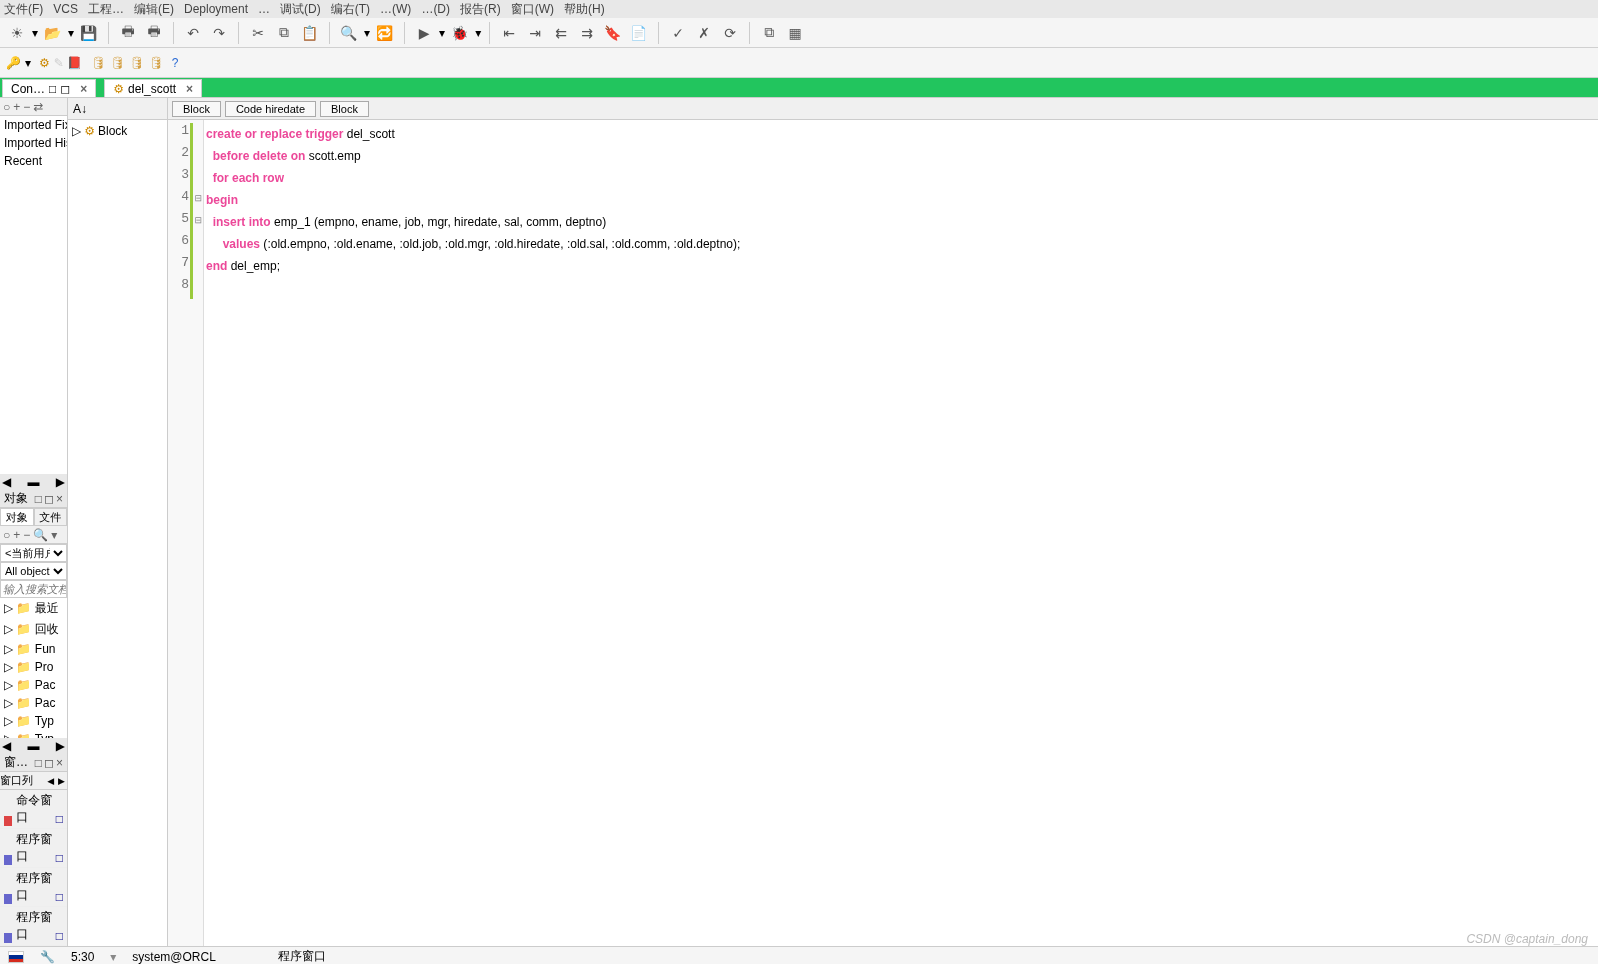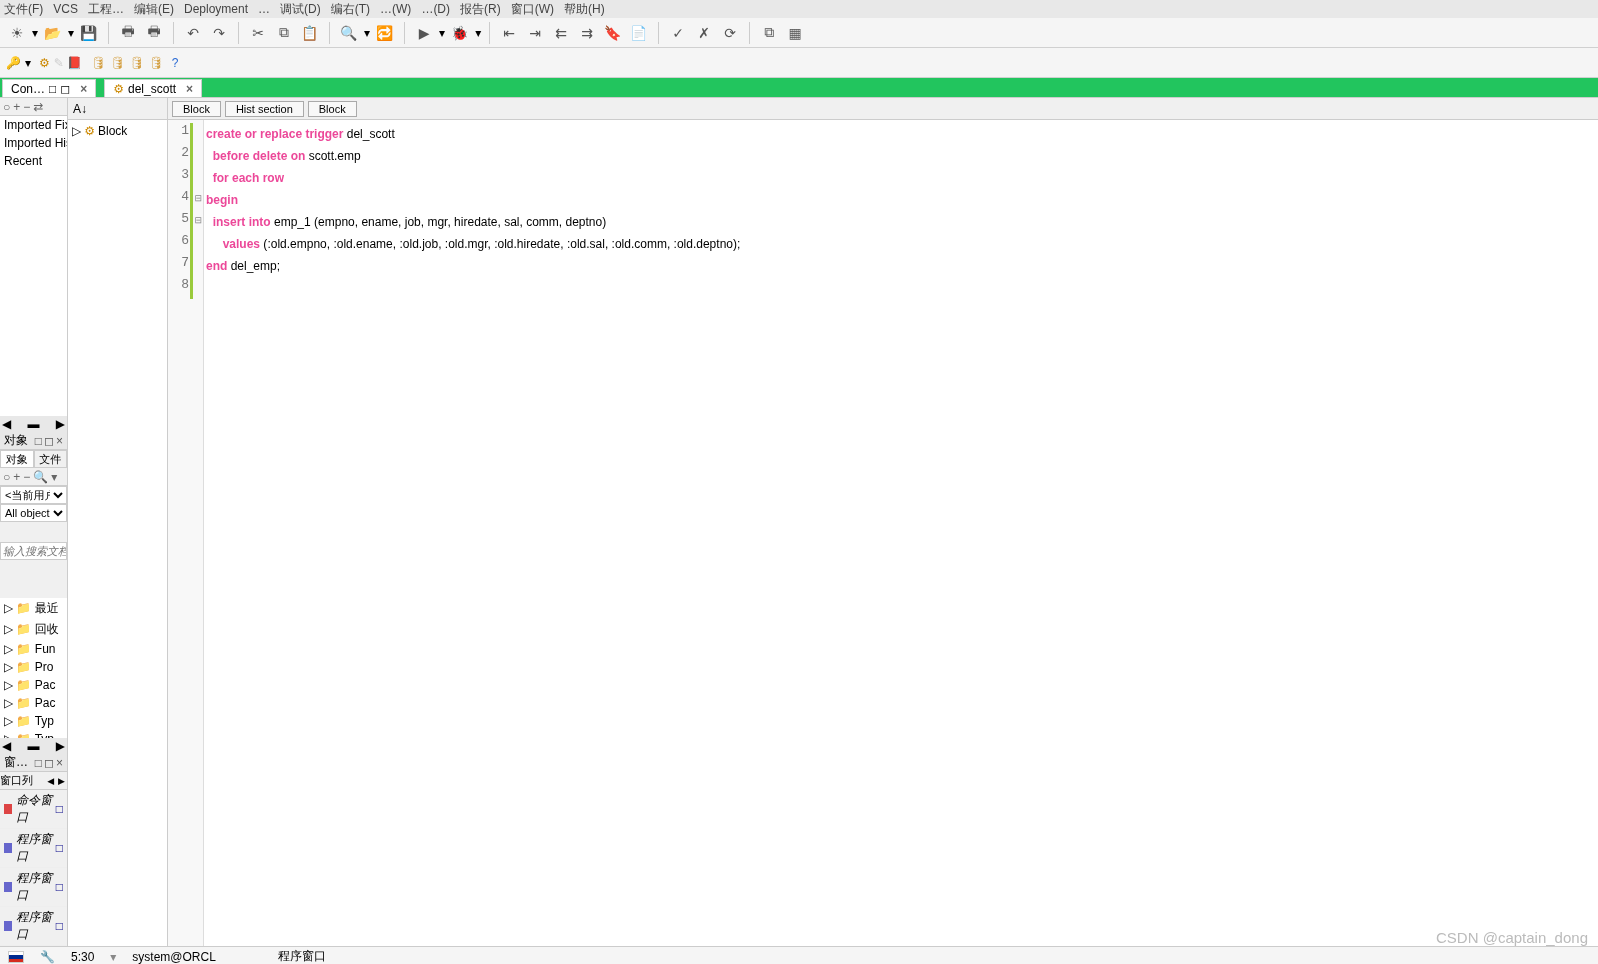--- a/index.html
+++ b/index.html
@@ -14,44 +14,44 @@
 .right-col { flex: 1; display: flex; flex-direction: column; background: #fff; }
 .tabbar { height: 20px; background: #22c55e; display: flex; align-items: flex-end; border-bottom: 1px solid #ccc; }
 .tab { height: 18px; padding: 0 8px; background: #fff; border: 1px solid #ccc; border-bottom: none; font-size: 11px; display: flex; align-items: center; gap: 4px; margin-left: 2px; }
 .tab .close { margin-left: 6px; font-weight: bold; color: #666; }
 .panel-hdr { height: 18px; background: #e8e8e8; border-bottom: 1px solid #ccc; display: flex; align-items: center; padding: 0 4px; font-size: 11px; justify-content: space-between; }
 .panel-hdr .icons { display: flex; gap: 2px; font-size: 10px; color: #555; }
 .tree { flex: 1; background: #fff; overflow: auto; font-size: 11px; }
 .tree-item { padding: 2px 4px; white-space: nowrap; overflow: hidden; cursor: pointer; }
 .folder-icon { color: #d4a043; }
 .combo { width: 100%; height: 18px; font-size: 11px; border: 1px solid #ccc; background: #fff; }
-.input-search { width: 100%; height: 18px; font-size: 11px; border: 1px solid #ccc; padding-left: 2px; font-style: italic; color: #999; margin-top: 20px; }
+.input-search { width: 100%; height: 18px; font-size: 11px; border: 1px solid #ccc; padding-left: 2px; font-style: italic; color: #999; }
 .obj-tabs { display: flex; }
 .obj-tabs .t { flex: 1; text-align: center; border: 1px solid #ccc; height: 18px; font-size: 11px; background: #f0f0f0; line-height: 16px; cursor: pointer; }
 .obj-tabs .t.active { background: #fff; }
 .scroller { height: 16px; background: #e8e8e8; display: flex; align-items: center; justify-content: space-between; padding: 0 2px; font-size: 9px; }
-.winlist .row { display: flex; align-items: center; padding: 2px 4px; font-size: 11px; border-bottom: 1px solid #eee; cursor: pointer; font-style: italic; }
+.winlist .row { display: flex; align-items: flex-end; padding: 2px 4px; font-size: 11px; border-bottom: 1px solid #eee; cursor: pointer; }
 .winlist .row .sq { width: 10px; height: 10px; margin-right: 4px; }
 .winlist .row .c { color: #008; margin-left: auto; }
 .editor-toolbar { height: 22px; background: #f0f0f0; display: flex; align-items: center; padding: 2px 4px; border-bottom: 1px solid #ccc; gap: 4px; }
 .editor-toolbar .ebtn { padding: 1px 10px; border: 1px solid #aaa; background: #f8f8f8; font-size: 11px; cursor: pointer; }
 .editor-toolbar .sort { width: 16px; height: 16px; display: flex; align-items: center; justify-content: center; }
 .code-area { flex: 1; display: flex; background: #fff; overflow: hidden; }
 .gutter { width: 36px; background: #f8f8f8; border-right: 1px solid #ddd; padding-top: 3px; }
 .gutter .ln { height: 22px; text-align: right; padding-right: 14px; font-family: "Courier New", monospace; font-size: 13px; color: #777; position: relative; }
 .gutter .fold { position: absolute; right: 1px; top: 4px; font-size: 9px; cursor: pointer; color: #888; }
 .gutter .gbar { position: absolute; right: 10px; top: 0; bottom: 0; width: 3px; background: #9aca3c; }
 .code-lines { flex: 1; padding: 3px 2px; font-family: "Courier New", monospace; font-size: 17px; line-height: 22px; color: #000; white-space: pre; }
 .kw { color: #ec4899; font-weight: bold; }
 .ident { color: #000; }
 .sym { color: #000; }
 .statusbar { height: 20px; background: #f5f5f5; border-top: 1px solid #ccc; display: flex; align-items: center; padding: 0 8px; font-size: 11px; gap: 16px; }
 .statusbar .flag { width: 16px; height: 12px; background: linear-gradient(#fff 0 33%, #002a8f 33% 66%, #d52b1e 66% 100%); border: 1px solid #ccc; }
 .statusbar .key { color: #666; }
-.watermark { position: fixed; right: 10px; bottom: 18px; color: #bbb; font-size: 15px; pointer-events: none; }
+.watermark { position: fixed; right: 10px; bottom: 18px; color: #bbb; font-style: italic; font-size: 12px; pointer-events: none; }
 .mid-tree { flex: 1; background: #fff; padding: 4px; font-size: 11px; }
 .mid-tree .node { display: flex; align-items: center; gap: 3px; cursor: pointer; }
 .gear { color: #cc8800; }
 .small-icons { display: flex; gap: 3px; height: 18px; align-items: center; border-bottom: 1px solid #ccc; padding: 0 3px; font-size: 10px; color: #666; }
 .toolbar2 { background: #f5f5f5; height: 30px; border-bottom: 1px solid #d0d0d0; display: flex; align-items: center; padding: 0 6px; gap: 4px; }
 </style>
 </head>
 <body>
 
 <div class="menubar">
@@ -174,21 +174,21 @@
     <div class="small-icons">
       <span>○</span>
       <span>+</span>
       <span>−</span>
       <span>🔍</span>
       <span>▾</span>
     </div>
     <select class="combo"><option>&lt;当前用户&gt;</option></select>
     <select class="combo"><option>All objects</option></select>
     <input class="input-search" placeholder="输入搜索文档" style="">
-    <div class="tree" id="folder-tree" style="max-height:140px;margin-top:38px;">
+    <div class="tree" id="folder-tree" style="max-height:140px;">
         <div class="tree-item">▷ <span class="folder-icon">📁</span> 最近</div>
         <div class="tree-item">▷ <span class="folder-icon">📁</span> 回收</div>
         <div class="tree-item">▷ <span class="folder-icon">📁</span> Fun</div>
         <div class="tree-item">▷ <span class="folder-icon">📁</span> Pro</div>
         <div class="tree-item">▷ <span class="folder-icon">📁</span> Pac</div>
         <div class="tree-item">▷ <span class="folder-icon">📁</span> Pac</div>
         <div class="tree-item">▷ <span class="folder-icon">📁</span> Typ</div>
         <div class="tree-item">▷ <span class="folder-icon">📁</span> Typ</div>
       </div>
     <div class="scroller">
@@ -242,21 +242,21 @@
         <span>▷</span>
         <span class="gear">⚙</span>
         <span>Block</span>
       </div>
     </div>
   </div>
 
   <div class="right-col">
     <div class="editor-toolbar">
       <button class="ebtn">Block</button>
-      <button class="ebtn">Hist section</button>
+      <button class="ebtn">Code hiredate</button>
       <button class="ebtn">Block</button>
     </div>
     <div class="code-area">
       <div class="gutter" id="gutter">
           <div class="ln">1<span class="gbar"></span></div>
           <div class="ln">2<span class="gbar"></span></div>
           <div class="ln">3<span class="gbar"></span></div>
           <div class="ln">4<span class="gbar"></span><span class="fold">⊟</span></div>
           <div class="ln">5<span class="gbar"></span><span class="fold">⊟</span></div>
           <div class="ln">6<span class="gbar"></span></div>

